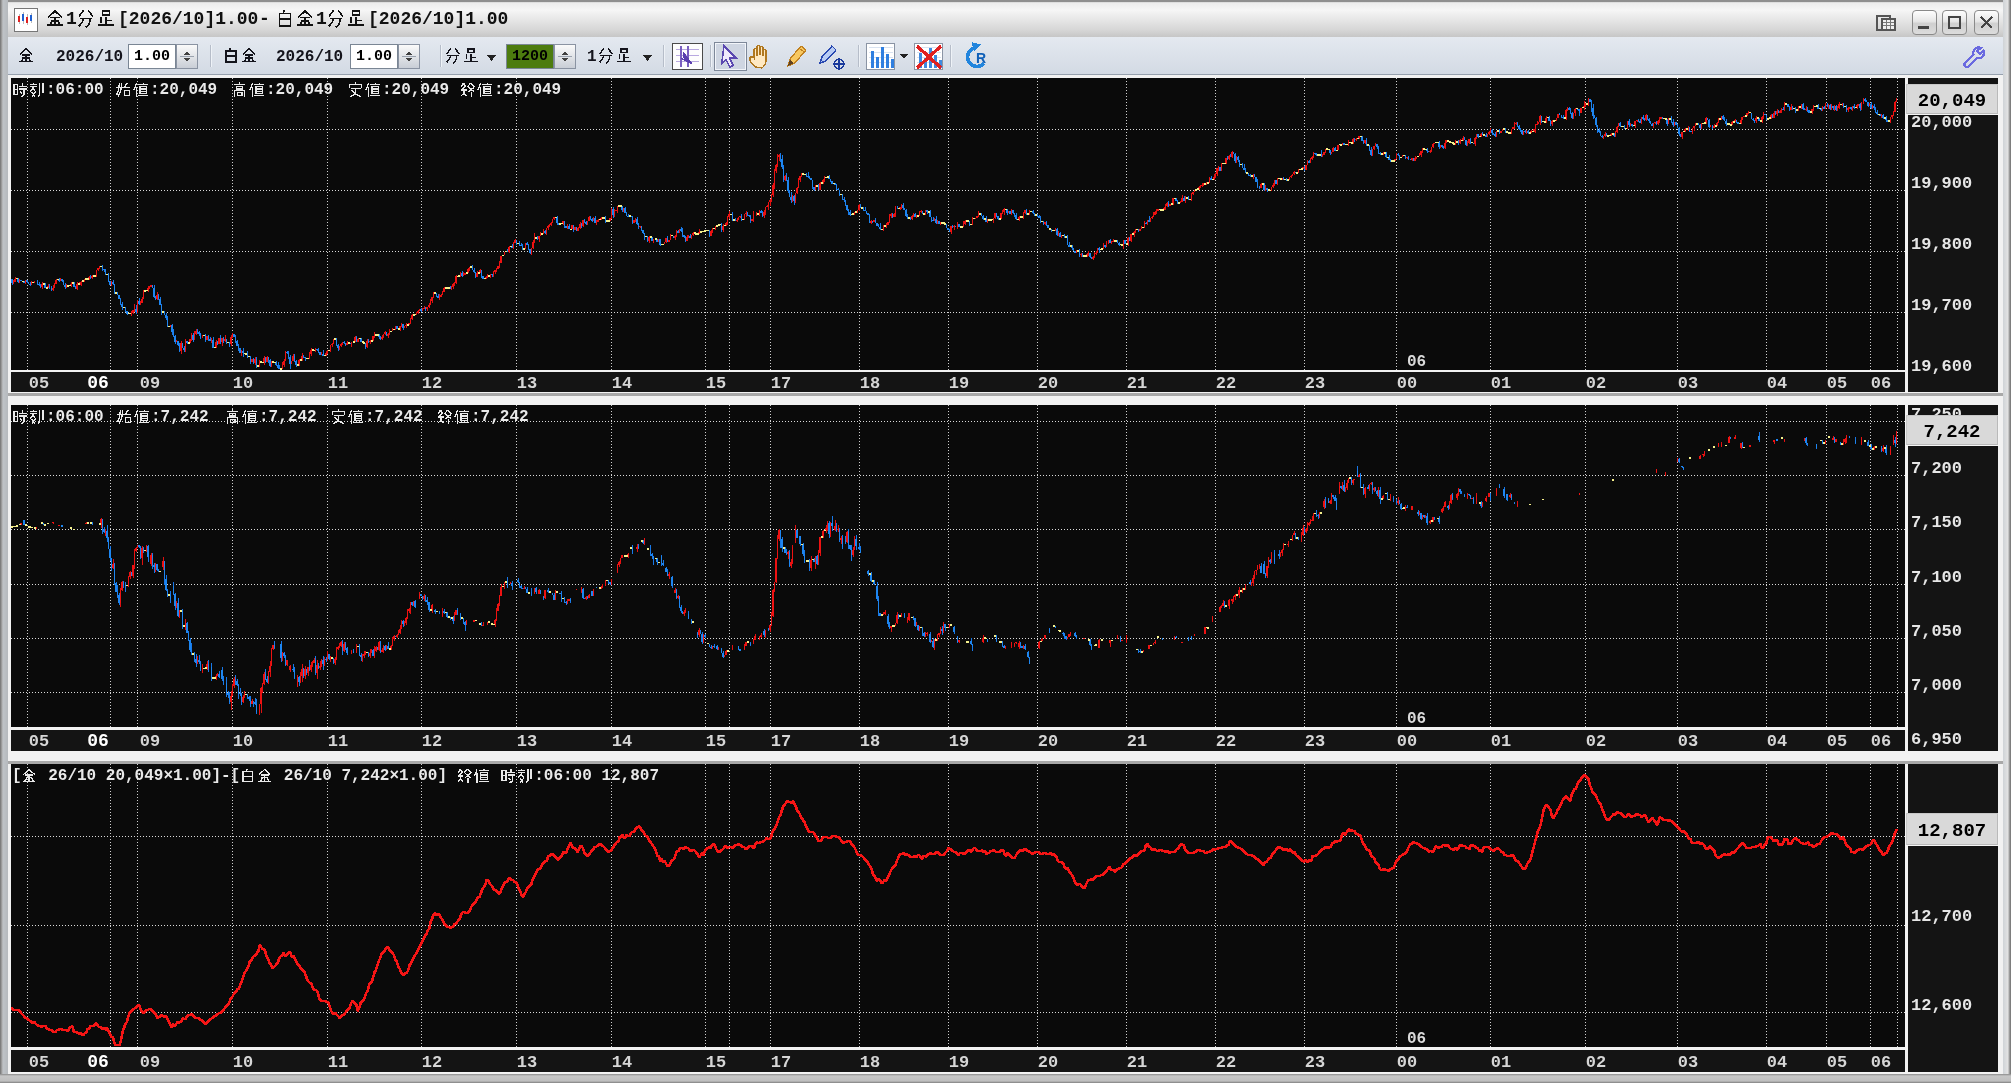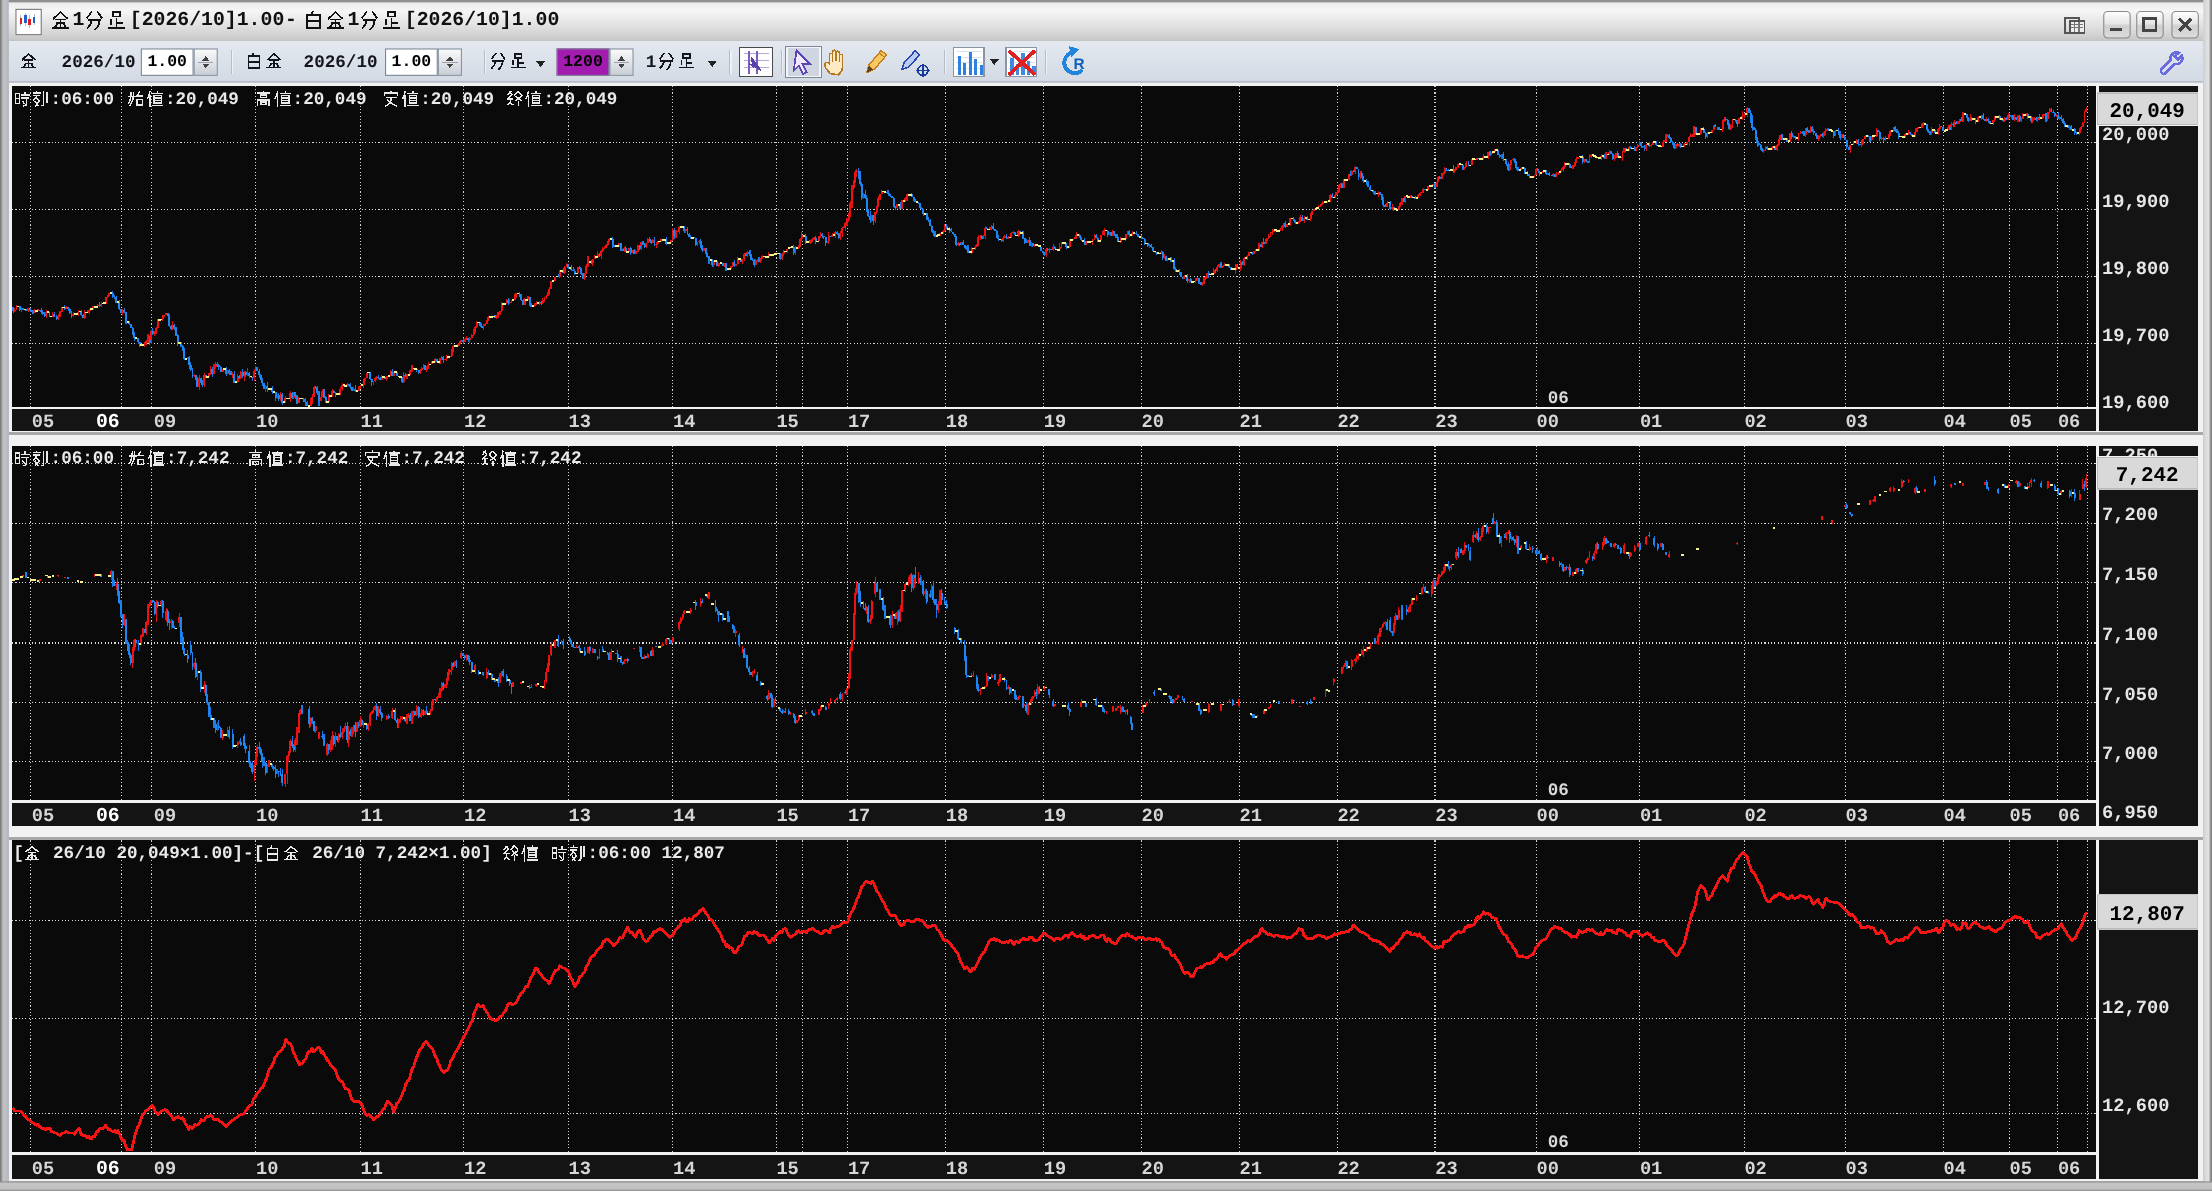--- a/index.html
+++ b/index.html
@@ -487,21 +487,21 @@
     </svg></div>
 <svg width="16" height="16" viewBox="0 0 16 16" style="position:absolute;left:445px;top:48px">
     <path d="M5.5 .8L2.2 5.2M10.5 .8L13.8 5.5M3.2 7.5H12.8M11.8 7.5Q11.8 12.5 8.5 14.8M5.8 7.5Q5 11.5 2.2 13.8" fill="none" stroke="#14141c" stroke-width="1.50" stroke-linecap="square"></path>
   </svg>
 <svg width="16" height="16" viewBox="0 0 16 16" style="position:absolute;left:463px;top:48px">
     <path d="M5 1H11V4.5H5ZM3.5 7V10.5M8 6.5V13.5M8.2 9.5H12.5M2 13.5H14" fill="none" stroke="#14141c" stroke-width="1.50" stroke-linecap="square"></path>
   </svg>
 <svg width="10" height="8" viewBox="0 0 10 8" style="position:absolute;left:487px;top:54px">
     <path d="M0 1h9L4.5 7z" fill="#222"></path>
   </svg>
-<div style="position:absolute;left:506px;top:44px;width:48px;height:25px;background:#a21caf;border:1px solid #7a8694;font:bold 15px 'Liberation Mono';color:#000;padding:3px 0 0 5px;box-sizing:border-box">1200</div>
+<div style="position:absolute;left:506px;top:44px;width:48px;height:25px;background:#4d7c0f;border:1px solid #7a8694;font:bold 15px 'Liberation Mono';color:#000;padding:3px 0 0 5px;box-sizing:border-box">1200</div>
 <div style="position:absolute;left:554px;top:44px;width:22px;height:25px;background:linear-gradient(#fafafa,#c9ced6);border:1px solid #8a93a2;box-sizing:border-box"><svg width="20" height="23" viewBox="0 0 20 23">
       <path d="M10 6l3.2 4H6.8z" fill="#404040"></path>
       <path d="M10 17l-3.2-4h6.4z" fill="#404040"></path>
       <line x1="3" y1="11.5" x2="17" y2="11.5" stroke="#9aa2ae"></line>
     </svg></div>
 <div style="position:absolute;left:587px;top:48px;font:bold 16px 'Liberation Mono';color:#14141c">1</div>
 <svg width="16" height="16" viewBox="0 0 16 16" style="position:absolute;left:598px;top:48px">
     <path d="M5.5 .8L2.2 5.2M10.5 .8L13.8 5.5M3.2 7.5H12.8M11.8 7.5Q11.8 12.5 8.5 14.8M5.8 7.5Q5 11.5 2.2 13.8" fill="none" stroke="#14141c" stroke-width="1.50" stroke-linecap="square"></path>
   </svg>
 <svg width="16" height="16" viewBox="0 0 16 16" style="position:absolute;left:616px;top:48px">

